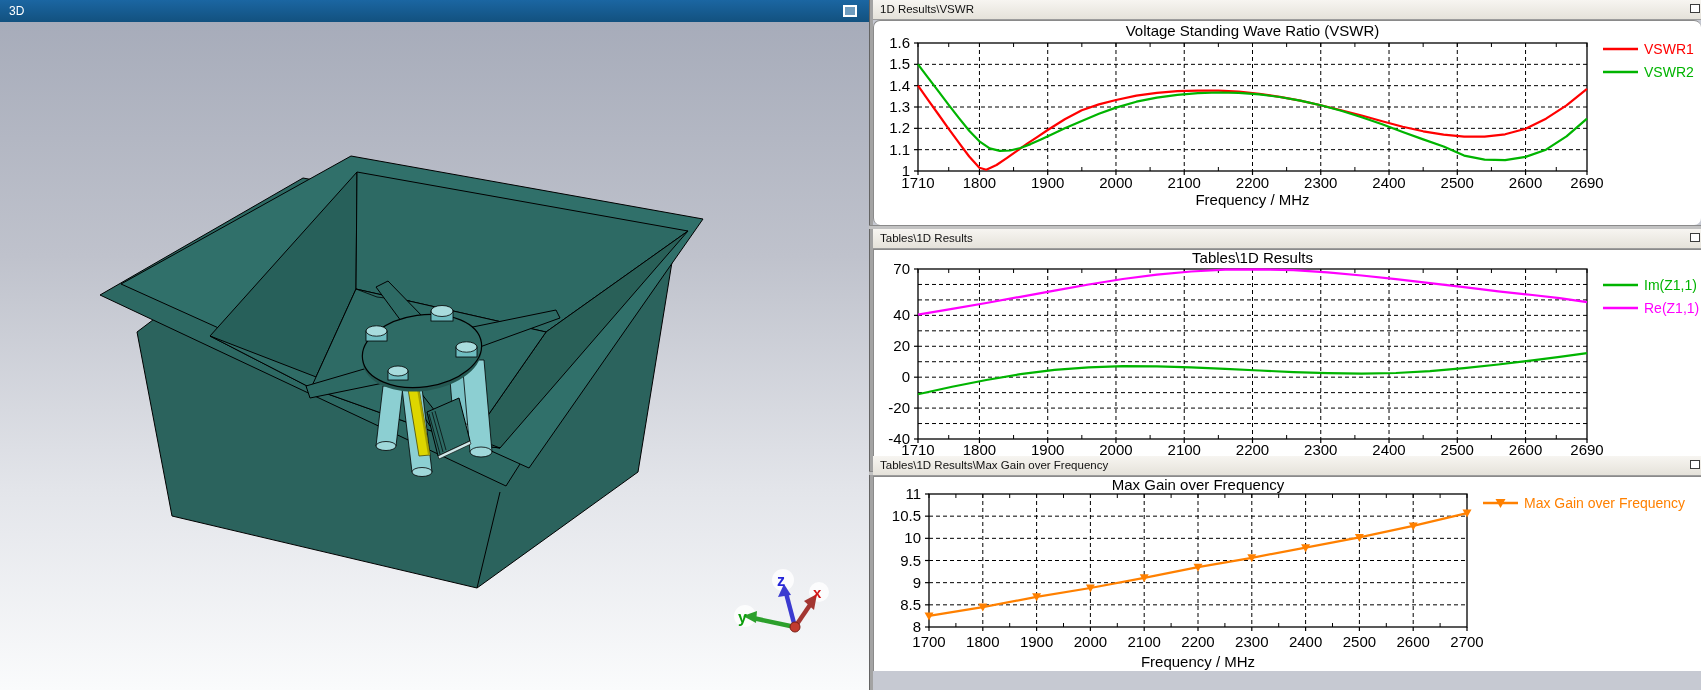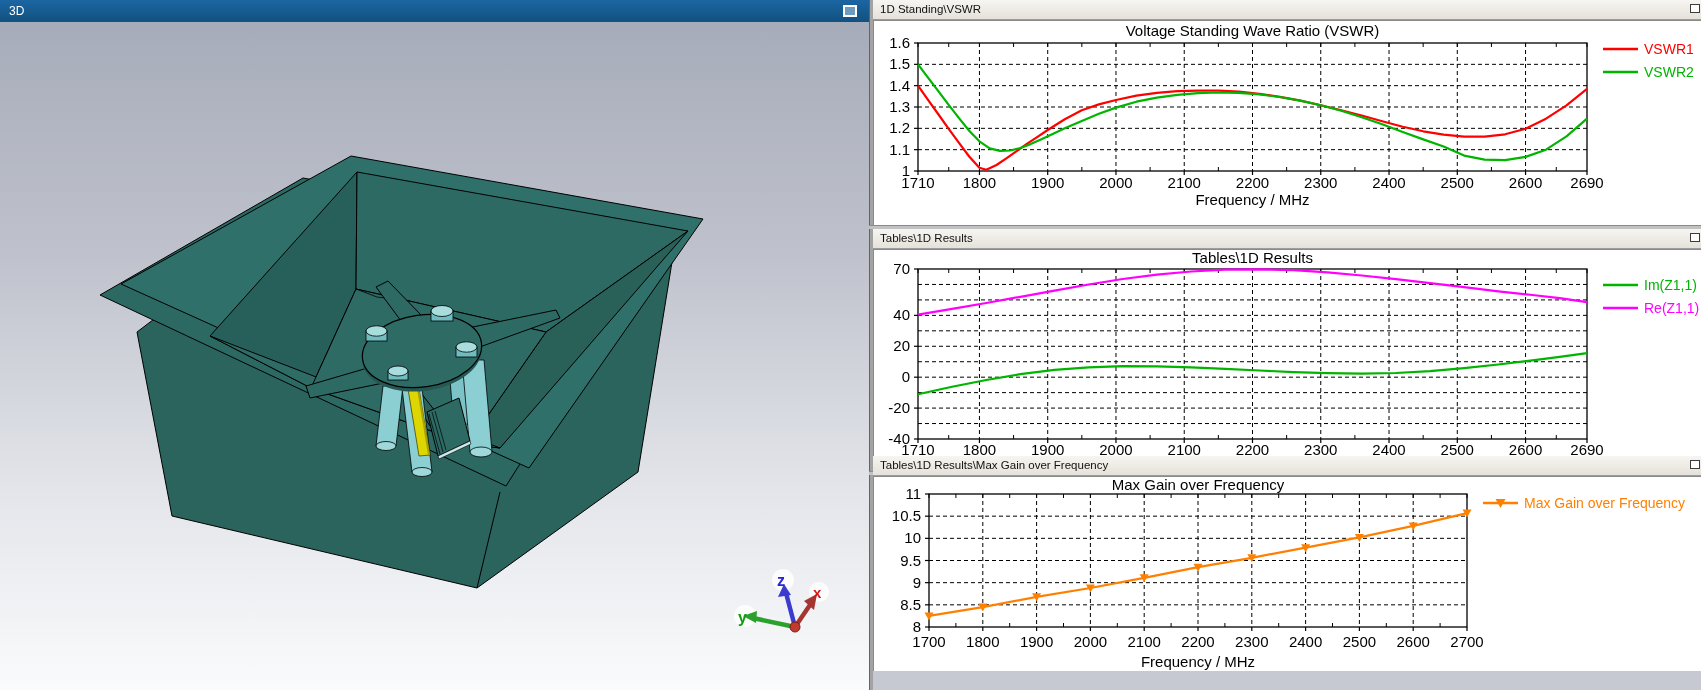--- a/index.html
+++ b/index.html
@@ -119,24 +119,24 @@
           <text x="813" y="598" font-size="15" font-weight="bold" fill="#d41616" font-family="DejaVu Serif, serif">x</text>
         </g>
       </svg>
     </div>
   </div>
 
   <div class="vsplit"></div>
 
   <div class="cpanel" style="top:0;height:225px;">
     <div class="ctitle">
-      <span class="t">1D Standing\VSWR</span>
+      <span class="t">1D Results\VSWR</span>
       <span class="tb-icon"></span>
     </div>
-    <div class="chart-body" style="top:20px;height:205px;">
+    <div class="chart-body" style="top:20px;height:205px;border-radius:7px;">
       <svg id="chart0" width="828" height="205">
           <text x="378.5" y="15" text-anchor="middle" font-size="15" fill="#000">Voltage Standing Wave Ratio (VSWR)</text>
           <line x1="105.43877551020408" y1="22" x2="105.43877551020408" y2="150" stroke="#000" stroke-width="1" stroke-dasharray="4 3"></line>
           <line x1="173.70408163265307" y1="22" x2="173.70408163265307" y2="150" stroke="#000" stroke-width="1" stroke-dasharray="4 3"></line>
           <line x1="241.96938775510205" y1="22" x2="241.96938775510205" y2="150" stroke="#000" stroke-width="1" stroke-dasharray="4 3"></line>
           <line x1="310.234693877551" y1="22" x2="310.234693877551" y2="150" stroke="#000" stroke-width="1" stroke-dasharray="4 3"></line>
           <line x1="378.5" y1="22" x2="378.5" y2="150" stroke="#000" stroke-width="1" stroke-dasharray="4 3"></line>
           <line x1="446.765306122449" y1="22" x2="446.765306122449" y2="150" stroke="#000" stroke-width="1" stroke-dasharray="4 3"></line>
           <line x1="515.030612244898" y1="22" x2="515.030612244898" y2="150" stroke="#000" stroke-width="1" stroke-dasharray="4 3"></line>
           <line x1="583.295918367347" y1="22" x2="583.295918367347" y2="150" stroke="#000" stroke-width="1" stroke-dasharray="4 3"></line>

